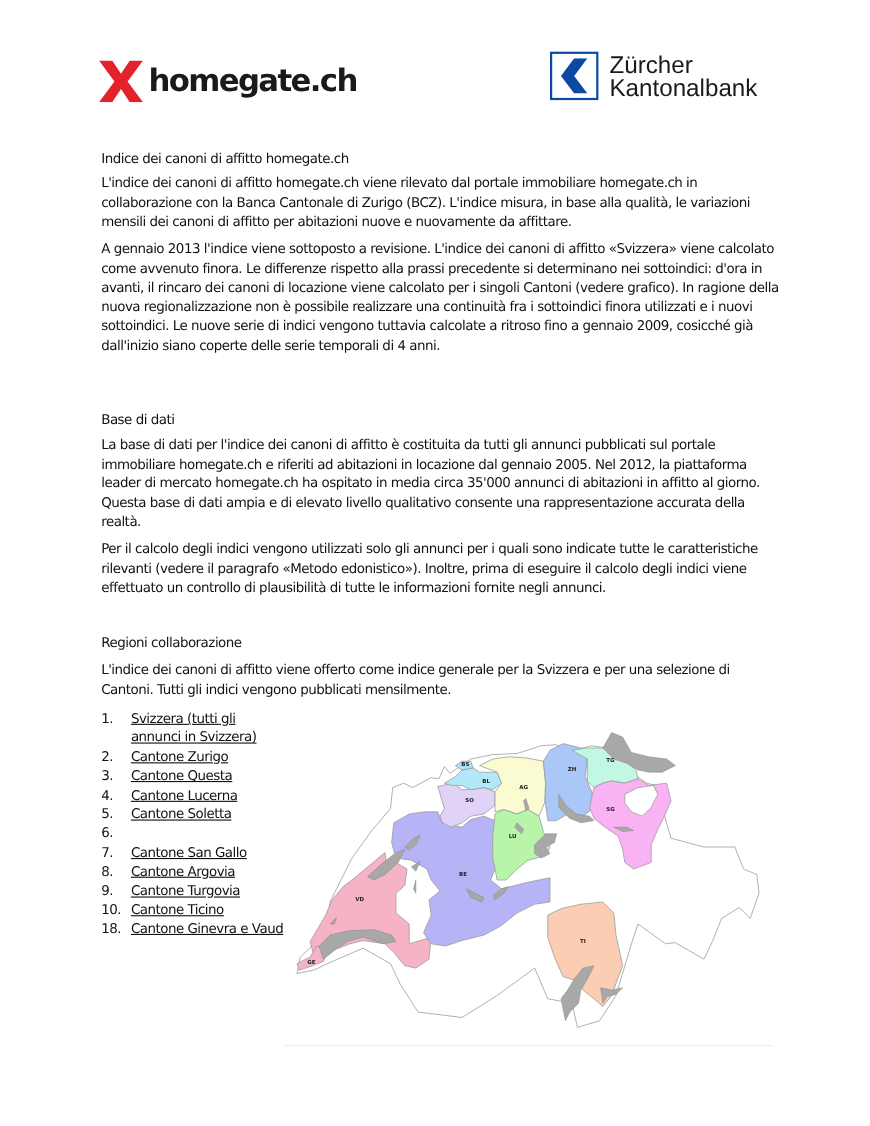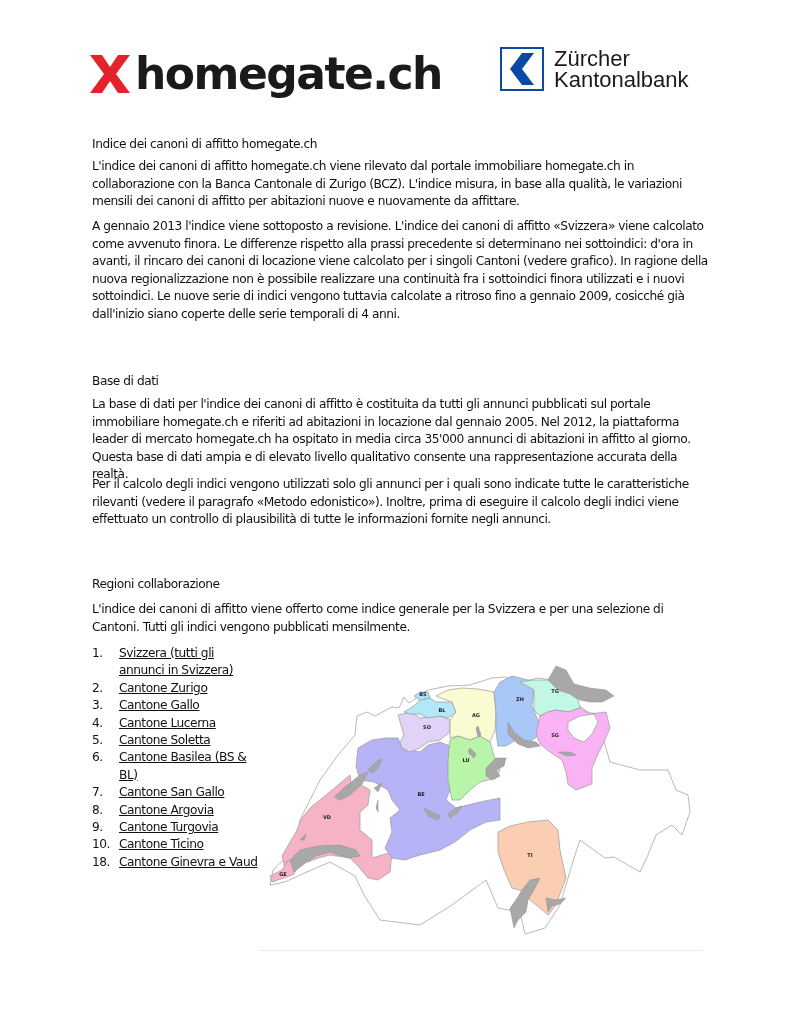--- a/index.html
+++ b/index.html
@@ -1,32 +1,32 @@
 <!DOCTYPE html>
 <html><head>
   <meta charset="utf-8">
   <style>
     html, body { margin: 0; padding: 0; background: #ffffff; }
     body { width: 791px; height: 1024px; position: relative; overflow: hidden;
            font-family: "DejaVu Sans", sans-serif; color: #111; }
     .logo-hg { position: absolute; left: 90px; top: 51px; height: 46px; display: flex; align-items: center; }
     .logo-hg .x { width: 40px; height: 38px; margin-right: 5px; }
-    .logo-hg .txt { font-family: "DejaVu Sans", sans-serif; font-weight: bold; font-size: 44px; letter-spacing: -1.5px; color: #1a1a1a; line-height: 1; }
+    .logo-hg .txt { font-family: "DejaVu Sans", sans-serif; font-weight: bold; font-size: 28px; letter-spacing: -1.5px; color: #1a1a1a; line-height: 1; }
     .logo-zkb { position: absolute; left: 500px; top: 47px; display: flex; align-items: center; }
     .logo-zkb .box { width: 44px; height: 44px; border: 2px solid #0a4aa3; box-sizing: border-box; display: flex; align-items: center; justify-content: center; margin-right: 10px; }
     .logo-zkb .name { font-family: "Liberation Sans", sans-serif; font-size: 22px; line-height: 21px; color: #1a1a1a; }
     .doc { position: absolute; left: 92px; top: 0; width: 620px; font-family: "DejaVu Sans", sans-serif; font-size: 12.2px; line-height: 17.6px; letter-spacing: -0.45px; }
     .doc p { margin: 0; }
     .b { font-weight: normal; }
     .title { position: absolute; top: 136px; }
     .p1 { position: absolute; top: 158px; }
     .p2 { position: absolute; top: 218px; }
     .h2 { position: absolute; top: 373px; }
     .p3 { position: absolute; top: 396px; }
-    .p4 { position: absolute; top: 476px; }
+    .p4 { position: absolute; top: 491px; }
     .h3 { position: absolute; top: 576px; }
     .p5 { position: absolute; top: 601px; }
     .list { position: absolute; left: 92px; top: 645px; width: 170px; margin: 0; padding: 0; list-style: none;
             font-family: "DejaVu Sans", sans-serif; font-size: 12.2px; line-height: 17.4px; letter-spacing: -0.45px; }
     .list li { display: flex; }
     .list .num { width: 27px; flex: none; }
     .list .lbl { flex: 1; text-decoration: underline; }
     .map { position: absolute; left: 262px; top: 660px; width: 440px; height: 285px; }
     .rule { position: absolute; left: 258px; top: 950px; width: 445px; height: 1px; background: #eeeeee; }
   </style>
@@ -69,33 +69,32 @@
   <li>
       <span class="num">1.</span>
       <span class="lbl">Svizzera (tutti gli annunci in Svizzera)</span>
     </li>
   <li>
       <span class="num">2.</span>
       <span class="lbl">Cantone Zurigo</span>
     </li>
   <li>
       <span class="num">3.</span>
-      <span class="lbl">Cantone Gallo</span>
+      <span class="lbl">Cantone Questa</span>
     </li>
   <li>
       <span class="num">4.</span>
       <span class="lbl">Cantone Lucerna</span>
     </li>
   <li>
       <span class="num">5.</span>
       <span class="lbl">Cantone Soletta</span>
     </li>
   <li>
       <span class="num">6.</span>
-      <span class="lbl">Cantone Basilea (BS &amp; BL)</span>
     </li>
   <li>
       <span class="num">7.</span>
       <span class="lbl">Cantone San Gallo</span>
     </li>
   <li>
       <span class="num">8.</span>
       <span class="lbl">Cantone Argovia</span>
     </li>
   <li>

